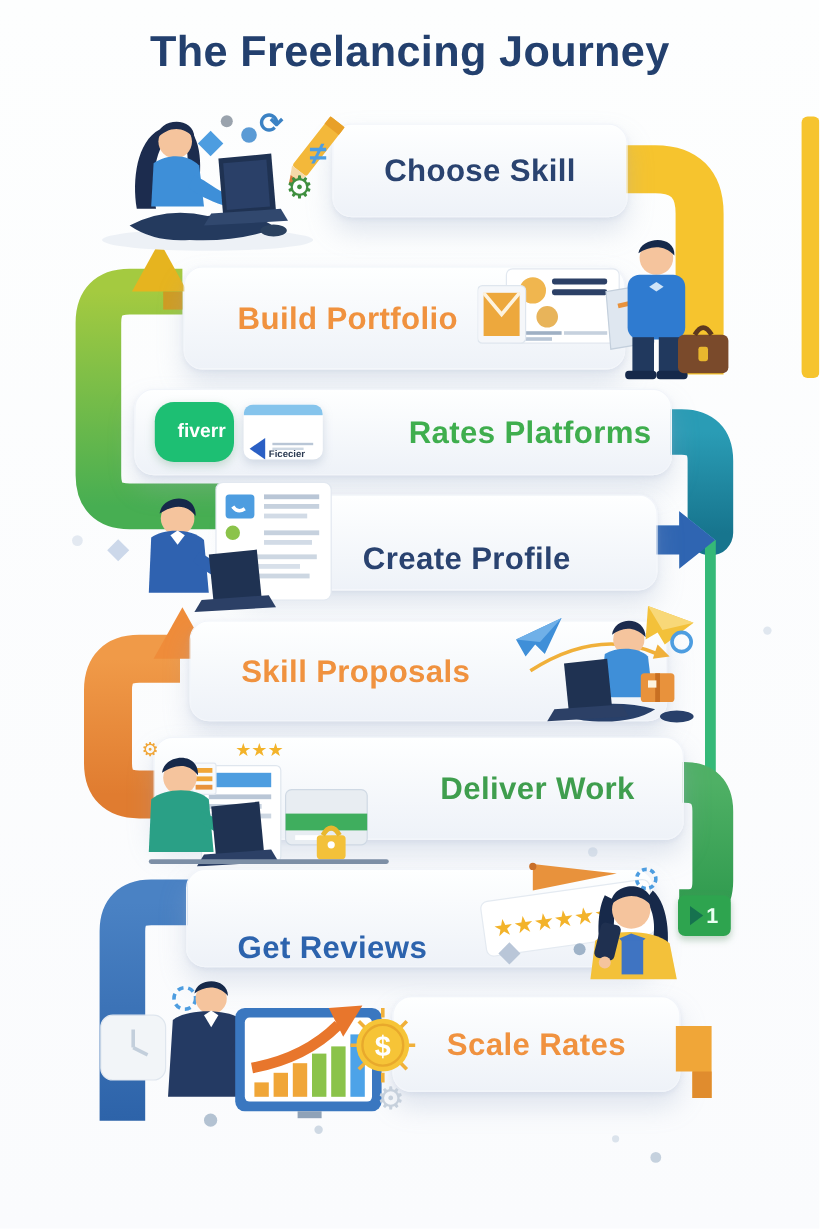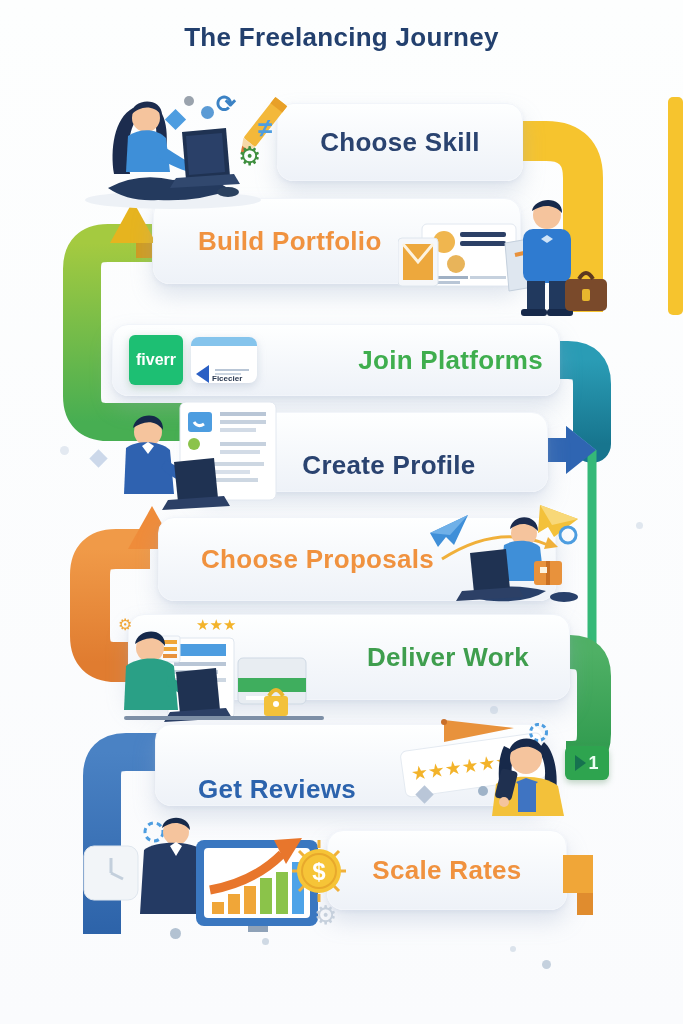--- a/index.html
+++ b/index.html
@@ -1,47 +1,47 @@
 <!DOCTYPE html>
 <html><head>
 <meta charset="utf-8">
 <style>
   html,body{margin:0;padding:0;background:#ffffff;}
   .canvas{position:relative;width:683px;height:1024px;overflow:hidden;
     background:linear-gradient(180deg,#fdfefe 0%,#fafbfd 100%);
     font-family:"Liberation Sans",sans-serif;}
   .title{position:absolute;left:0;top:22px;width:683px;text-align:center;
-    font-size:26px;font-weight:bold;color:#23406e;letter-spacing:.3px;margin:0;z-index:4;}
+    font-size:36px;font-weight:bold;color:#23406e;letter-spacing:.3px;margin:0;z-index:4;}
   .pipes{position:absolute;left:0;top:0;z-index:1;}
   .card{position:absolute;z-index:2;display:flex;align-items:center;box-sizing:border-box;
     background:linear-gradient(180deg,#feffff 0%,#eef2f8 100%);
     border:1px solid #f2f5fa;border-radius:16px;
     box-shadow:0 12px 22px rgba(152,168,196,.28), 0 2px 4px rgba(170,185,210,.18);}
   .step-label{font-size:26px;font-weight:bold;letter-spacing:.3px;white-space:nowrap;}
   .c1{left:277px;top:103px;width:246px;height:78px;justify-content:center;}
-  .c2{left:153px;top:198px;width:368px;height:86px;padding-left:44px;}
+  .c2{left:153px;top:222px;width:368px;height:86px;padding-left:44px;}
   .c3{left:112px;top:324px;width:448px;height:72px;padding:0 16px;justify-content:space-between;}
   .c4{left:196px;top:412px;width:352px;height:80px;justify-content:center;padding-left:34px;}
   .c5{left:158px;top:517px;width:398px;height:84px;padding-left:42px;}
   .c6{left:112px;top:614px;width:442px;height:86px;justify-content:flex-end;padding-right:40px;margin-left:16px;}
   .c7{left:155px;top:724px;width:390px;height:82px;padding-left:42px;align-items:flex-end;}
   .c8{left:327px;top:830px;width:240px;height:80px;justify-content:center;}
   .illu{position:absolute;z-index:3;}
   .glyph{position:absolute;z-index:3;line-height:1;}
   .dot{position:absolute;border-radius:50%;z-index:0;}
   .diamond{position:absolute;transform:rotate(45deg);z-index:0;}
   
   .logos{display:flex;align-items:center;gap:8px;}
   .logo-upwork{background:#ffffff;border-radius:10px;box-shadow:0 3px 8px rgba(150,165,190,.35);
     padding:9px 12px;font-size:21px;font-weight:bold;letter-spacing:.2px;}
   .logo-upwork .up{color:#5fb93f;}
   .logo-upwork .work{color:#2b2f38;}
-  .logo-fiverr{background:#1dbf73;border-radius:6px;width:54px;height:50px;display:flex;
+  .logo-fiverr{background:#1dbf73;border-radius:16px;width:54px;height:50px;display:flex;
     align-items:center;justify-content:center;color:#ffffff;font-size:16px;font-weight:bold;
-    box-shadow:0 3px 8px rgba(120,170,140,.4);}
+    box-shadow:0 3px 8px rgba(120,170,140,.4);padding-left:12px;}
   .logo-freelancer{background:#ffffff;border-radius:8px;width:66px;height:46px;position:relative;
     box-shadow:0 3px 8px rgba(150,165,190,.35);overflow:hidden;display:flex;align-items:flex-end;}
   .logo-freelancer .bar{position:absolute;left:0;top:0;width:100%;height:9px;background:#85c4ec;}
   .logo-freelancer .tri{width:0;height:0;border-top:9px solid transparent;border-bottom:9px solid transparent;
     border-right:13px solid #2a5fc4;margin-left:5px;margin-top:8px;}
   .logo-freelancer .nm{font-size:8px;font-weight:bold;color:#2b3a52;margin-left:3px;margin-top:6px;}
   .logo-freelancer .ln{position:absolute;left:24px;top:32px;width:34px;height:2px;background:#b9c6d6;}
   .logo-freelancer .ln2{position:absolute;left:24px;top:36px;width:26px;height:2px;background:#cdd7e2;}
   .badge1{position:absolute;left:565px;top:746px;width:44px;height:34px;background:#2ea44f;border-radius:6px;
     z-index:3;display:flex;align-items:center;justify-content:center;gap:2px;
@@ -126,27 +126,27 @@
           <span>fiverr</span>
         </span>
       <span class="logo-freelancer">
         <span class="bar"></span>
         <span class="tri"></span>
         <span class="nm">Ficecier</span>
         <span class="ln"></span>
         <span class="ln2"></span>
       </span>
     </div>
-    <span class="step-label" style="color: rgb(63, 174, 78);">Join Platforms</span>
+    <span class="step-label" style="color: rgb(63, 174, 78);">Rates Platforms</span>
   </div>
   <div class="card c4">
     <span class="step-label" style="color: rgb(42, 67, 112); margin-top: 27px;">Create Profile</span>
   </div>
   <div class="card c5">
-    <span class="step-label" style="color: rgb(240, 146, 63);">Choose Proposals</span>
+    <span class="step-label" style="color: rgb(240, 146, 63);">Skill Proposals</span>
   </div>
   <div class="card c6">
     <span class="step-label" style="color: rgb(63, 158, 78);">Deliver Work</span>
   </div>
   <div class="card c7">
     <span class="step-label" style="color: rgb(44, 99, 173);">Get Reviews</span>
   </div>
   <div class="card c8">
     <span class="step-label" style="color: rgb(240, 146, 63); text-align: center;">Scale Rates</span>
   </div>

